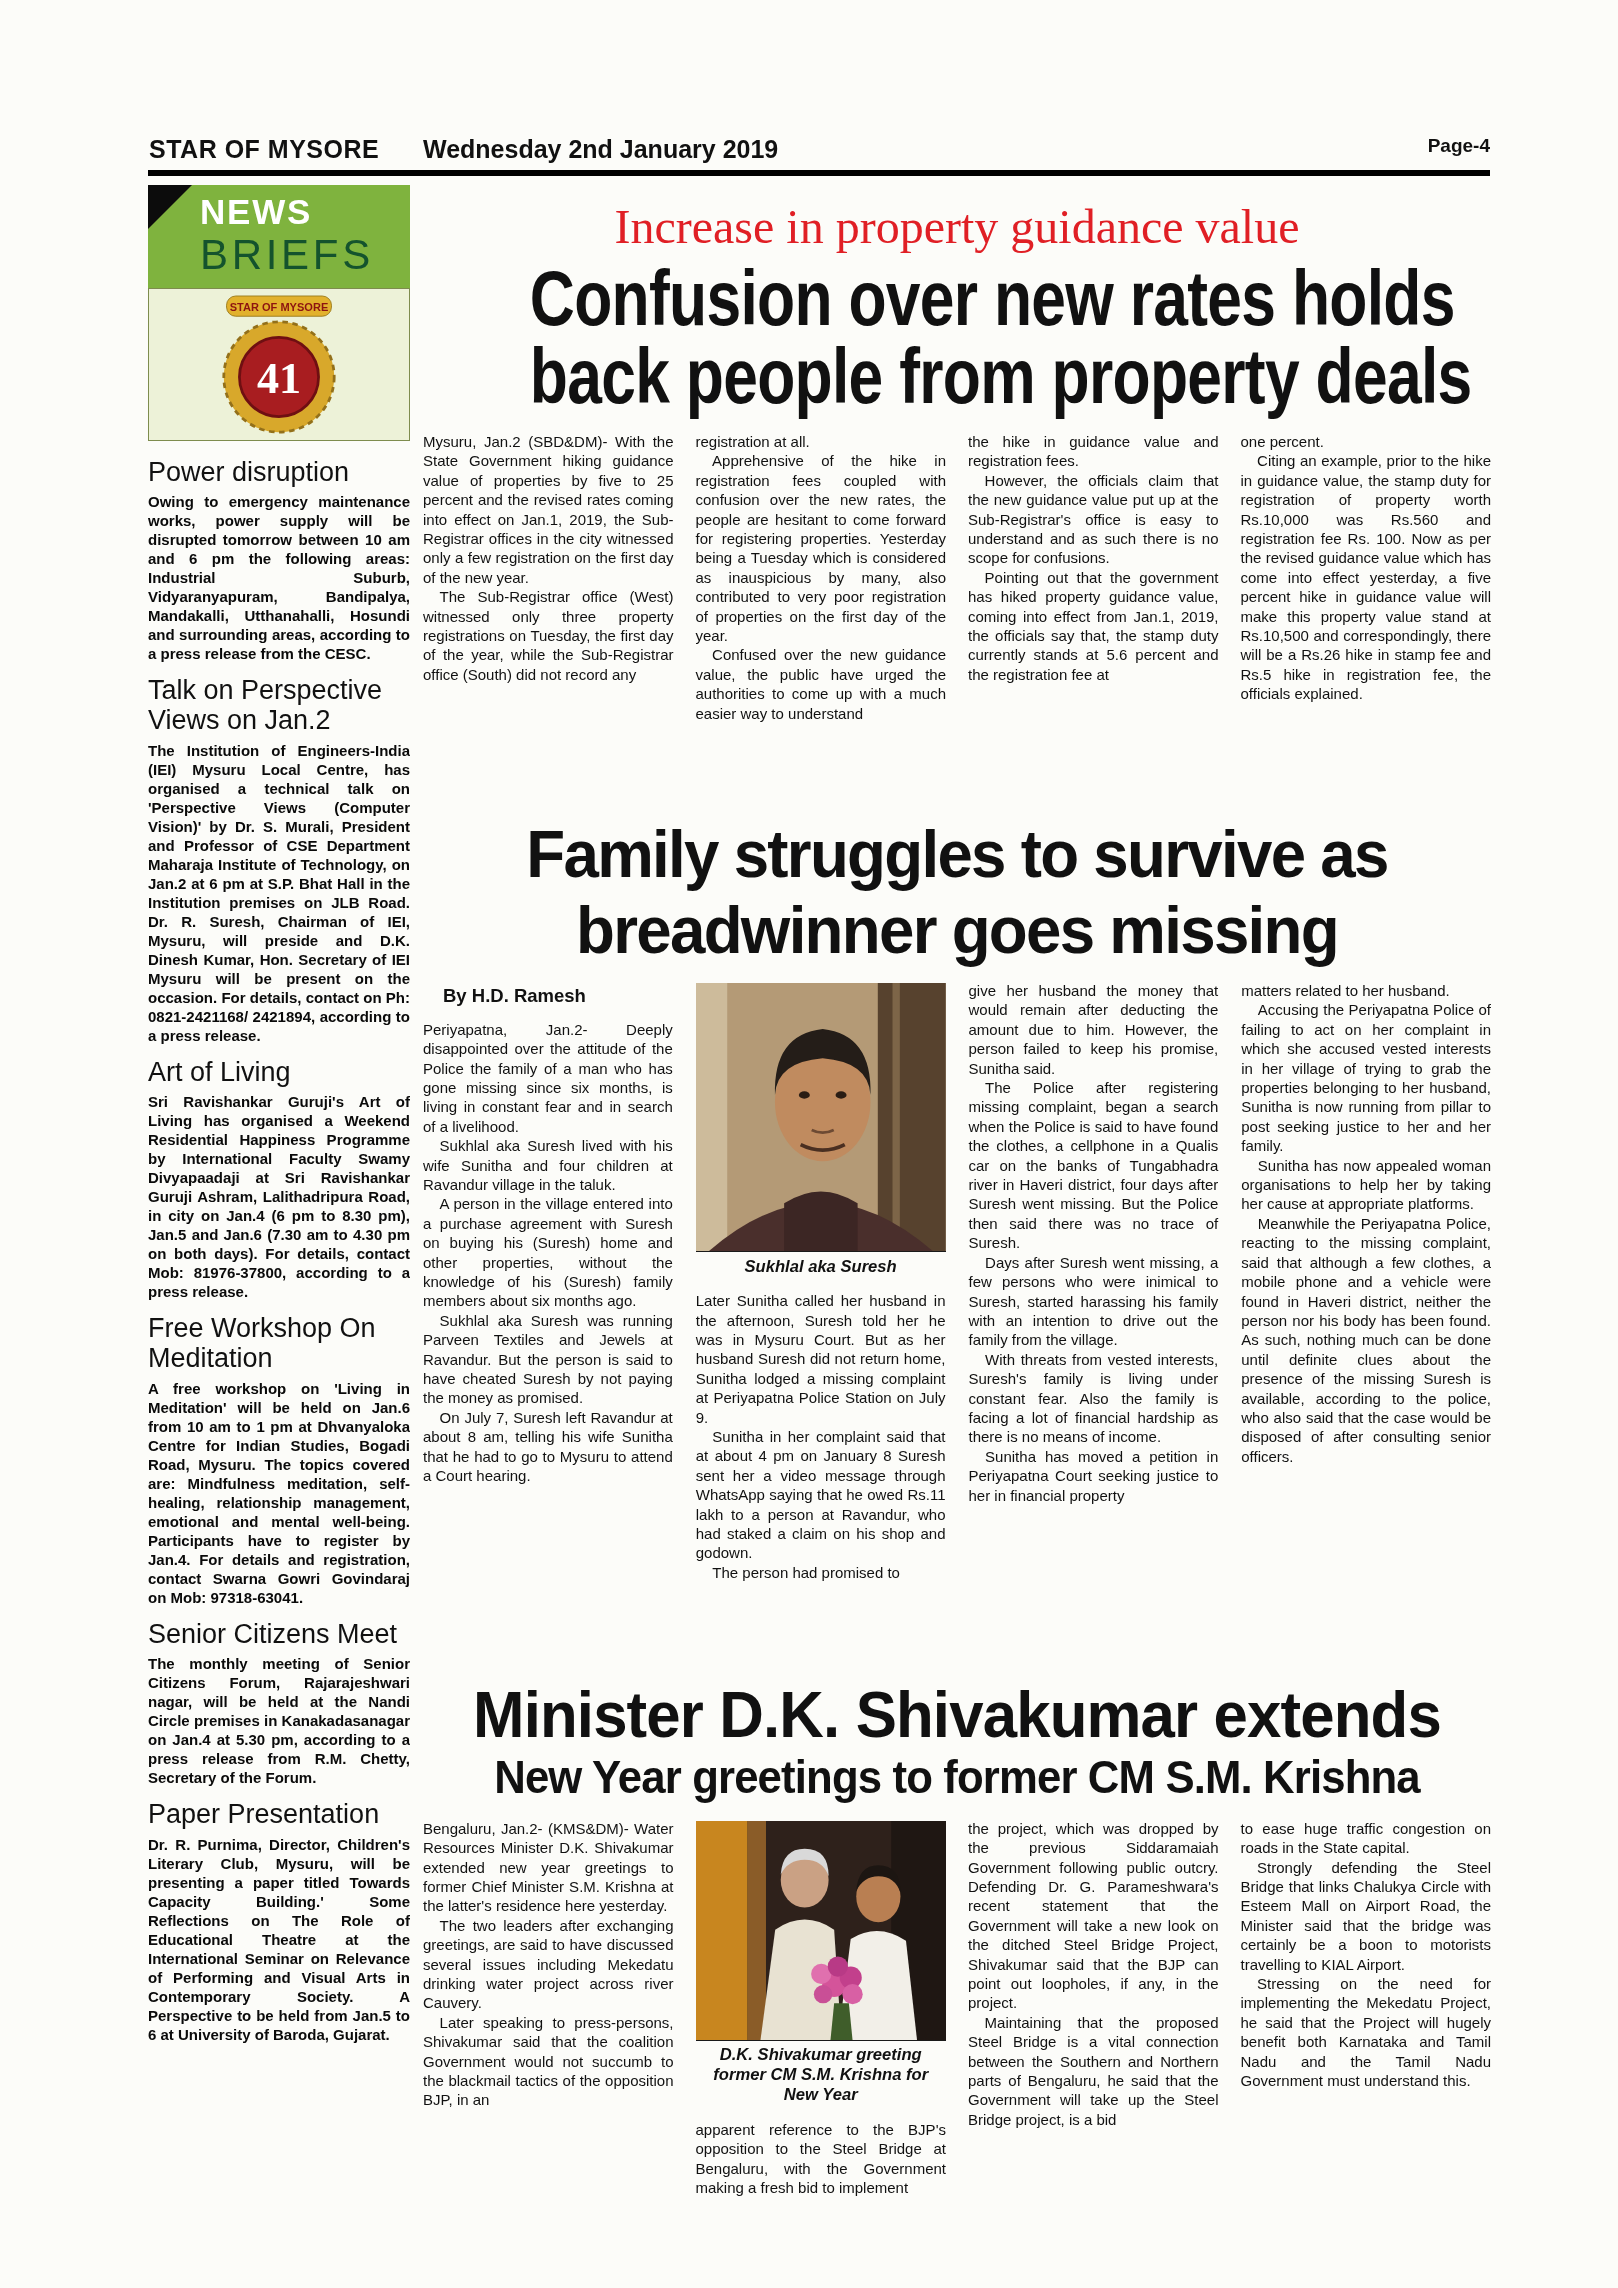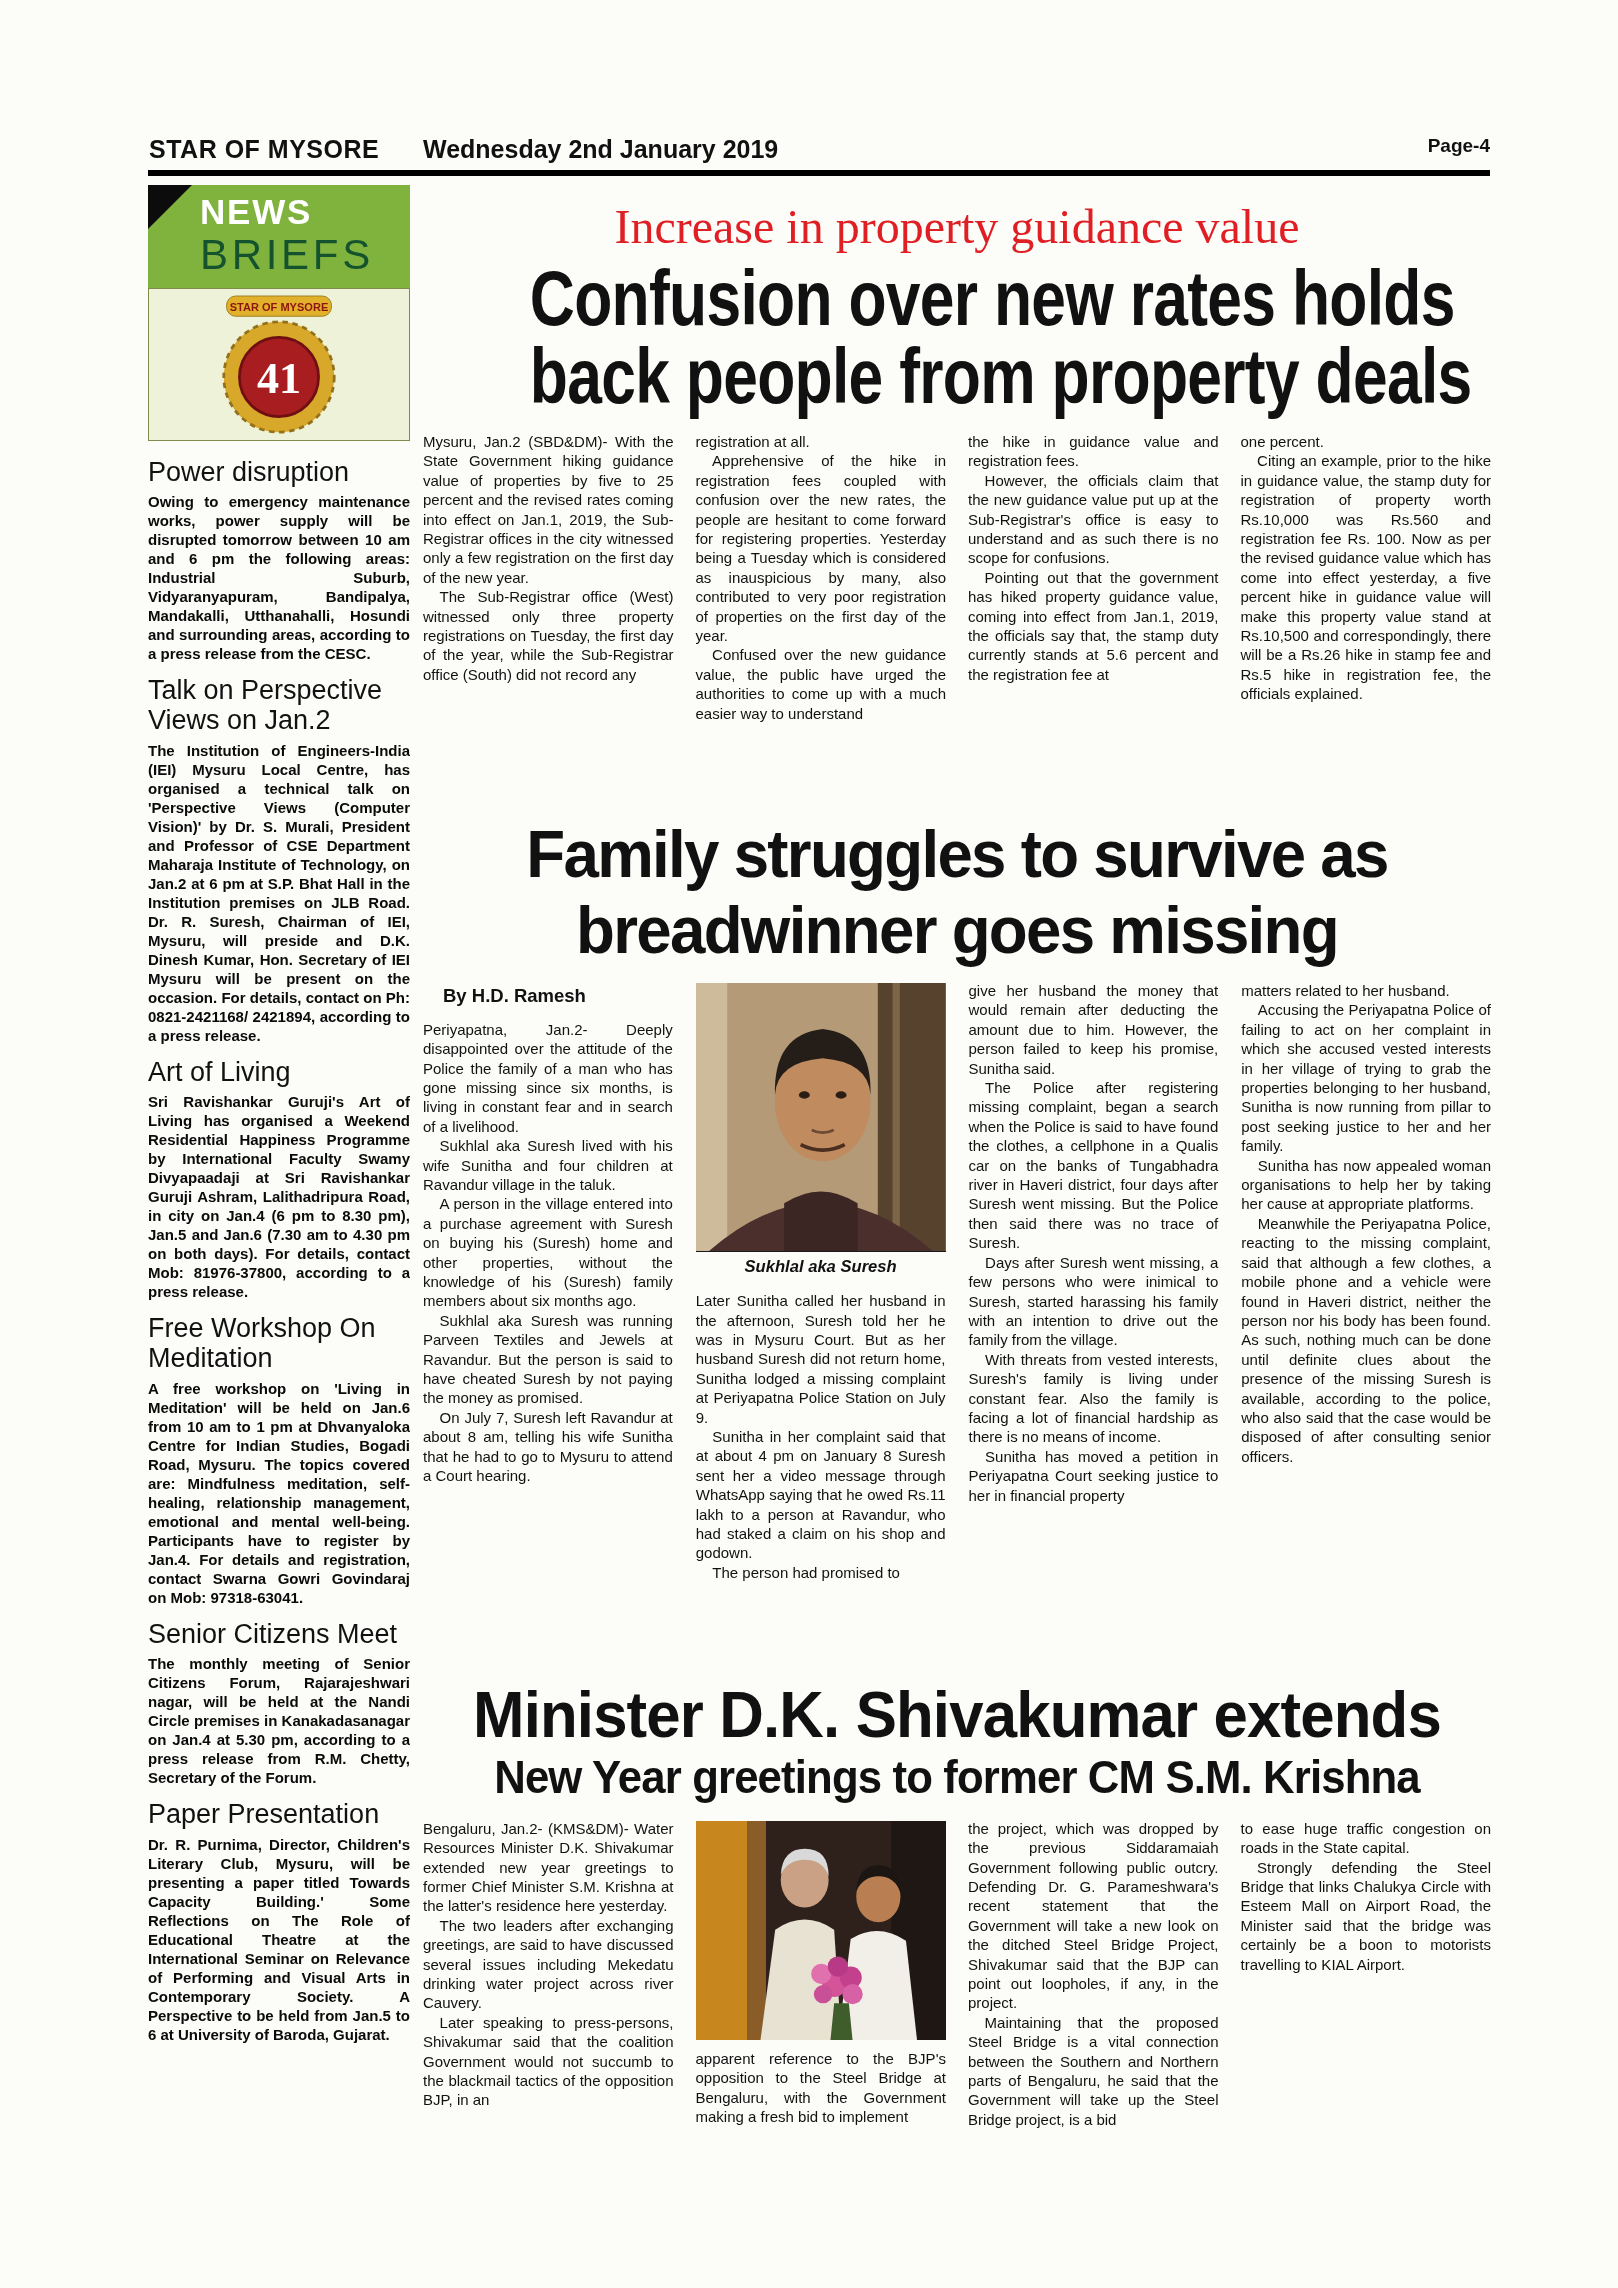--- a/index.html
+++ b/index.html
@@ -227,31 +227,33 @@
               <path d="M174 76 Q176 48 198 48 Q222 48 222 78 Q216 60 198 60 Q182 60 174 76 Z" fill="#1c1612"></path>
               <path d="M154 238 L168 128 Q198 110 228 130 L240 238 Z" fill="#f2efe8"></path>
               <circle cx="150" cy="178" r="13" fill="#d4549a"></circle>
               <circle cx="168" cy="170" r="12" fill="#c2408c"></circle>
               <circle cx="136" cy="166" r="11" fill="#e070ae"></circle>
               <circle cx="154" cy="158" r="11" fill="#b83a86"></circle>
               <circle cx="170" cy="188" r="11" fill="#d860a4"></circle>
               <circle cx="138" cy="188" r="10" fill="#c94f96"></circle>
               <path d="M150 198 L146 238 L170 238 L166 198 Z" fill="#3f5d2a"></path>
             </svg>
+            <figcaption>D.K. Shivakumar greeting former CM S.M. Krishna for New Year</figcaption>
           </figure>
           <div class="paras">
               <p>apparent reference to the BJP's opposition to the Steel Bridge at Bengaluru, with the Government making a fresh bid to implement</p>
             </div>
         </div>
         <div class="col paras">
             <p>the project, which was dropped by the previous Siddaramaiah Government following public outcry. Defending Dr. G. Parameshwara's recent statement that the Government will take a new look on the ditched Steel Bridge Project, Shivakumar said that the BJP can point out loopholes, if any, in the project.</p>
             <p>Maintaining that the proposed Steel Bridge is a vital connection between the Southern and Northern parts of Bengaluru, he said that the Government will take up the Steel Bridge project, is a bid</p>
           </div>
         <div class="col paras">
             <p>to ease huge traffic congestion on roads in the State capital.</p>
             <p>Strongly defending the Steel Bridge that links Chalukya Circle with Esteem Mall on Airport Road, the Minister said that the bridge was certainly be a boon to motorists travelling to KIAL Airport.</p>
+            <p>Stressing on the need for implementing the Mekedatu Project, he said that the Project will hugely benefit both Karnataka and Tamil Nadu and the Tamil Nadu Government must understand this.</p>
           </div>
       </div>
     </article>
 
   </main>
 </div>
 
 
 </body></html>

